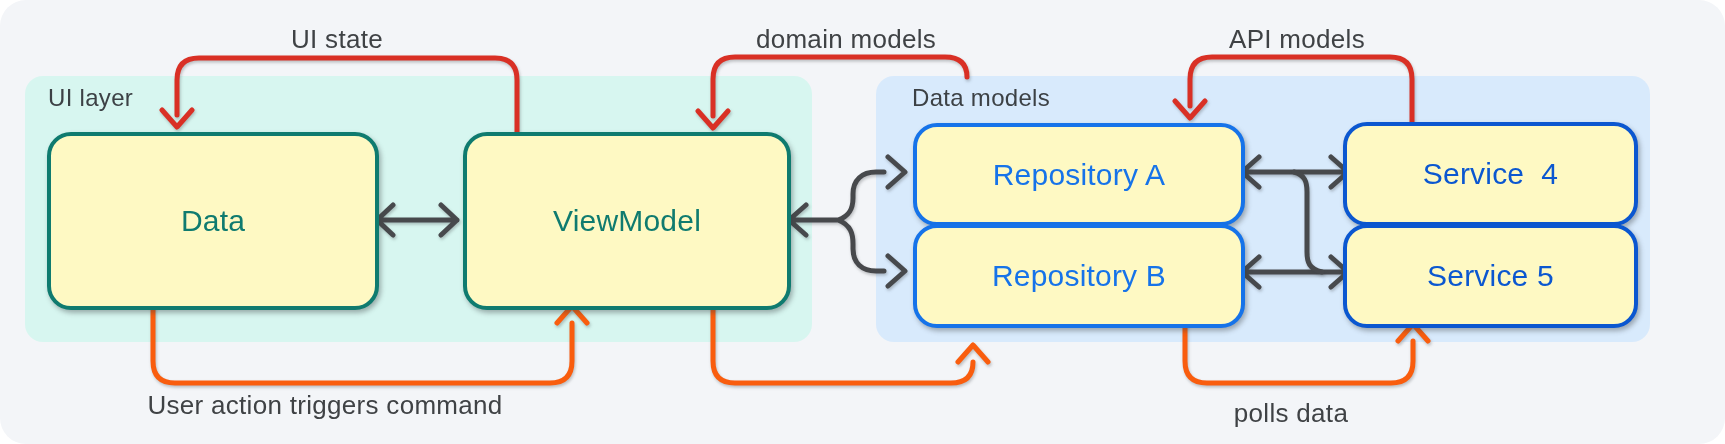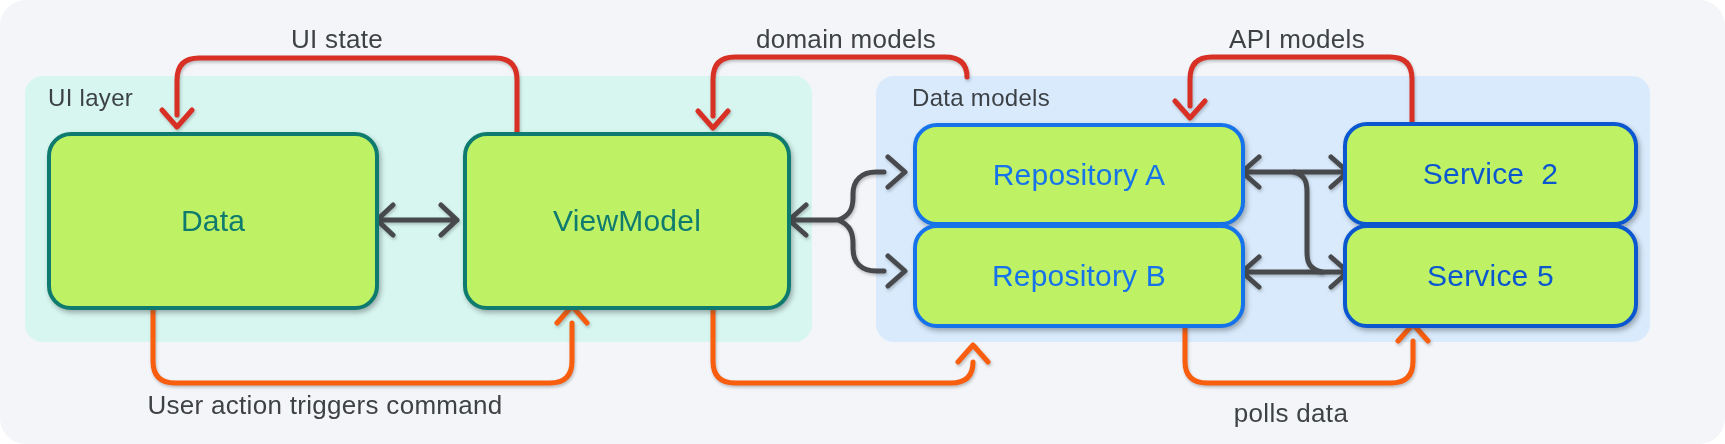--- a/index.html
+++ b/index.html
@@ -12,21 +12,21 @@
   .panel{position:absolute;border-radius:18px;}
   .panel.ui{left:25px;top:76px;width:787px;height:266px;background:var(--ui-panel-bg,#d7f6f0);}
   .panel.data{left:876px;top:76px;width:774px;height:266px;background:var(--data-panel-bg,#d8eafc);}
   .panel-title{
     position:absolute;font-size:24px;font-weight:400;
     color:var(--title-text,#3c4145);letter-spacing:.3px;
   }
   .panel-title.ui{left:48px;top:84px;}
   .panel-title.data{left:912px;top:84px;}
   .node{
-    position:absolute;background:#bef264;border-radius:24px;
+    position:absolute;background:#fef9c3;border-radius:24px;
     display:flex;align-items:center;justify-content:center;
     box-shadow:2px 3px 5px rgba(60,64,67,.40);
   }
   .node .lbl{font-size:30px;font-weight:500;white-space:pre;letter-spacing:.2px;}
   .node.teal{border:4px solid var(--teal,#0f7b6f);}
   .node.teal .lbl{color:var(--teal,#0f7b6f);}
   .node.blue{border:4px solid var(--blue,#1673e9);}
   .node.blue .lbl{color:var(--blue,#1673e9);}
   .node.darkblue{border:4px solid var(--dark-blue,#0b57d0);}
   .node.darkblue .lbl{color:var(--dark-blue,#0b57d0);}
@@ -93,21 +93,21 @@
   <div class="node teal viewmodel">
     <span class="lbl">ViewModel</span>
   </div>
   <div class="node blue repo-a">
     <span class="lbl">Repository A</span>
   </div>
   <div class="node blue repo-b">
     <span class="lbl">Repository B</span>
   </div>
   <div class="node darkblue svc-1">
-    <span class="lbl">Service  2</span>
+    <span class="lbl">Service  4</span>
   </div>
   <div class="node darkblue svc-2">
     <span class="lbl">Service 5</span>
   </div>
 
   <div class="arrow-label" style="left:337px;top:24px;">UI state</div>
   <div class="arrow-label" style="left:840px;top:24px;margin-left:6px;">domain models</div>
   <div class="arrow-label" style="left:1297px;top:24px;">API models</div>
   <div class="arrow-label" style="left:325px;top:390px;">User action triggers command</div>
   <div class="arrow-label" style="left:1291px;top:398px;">polls data</div>

